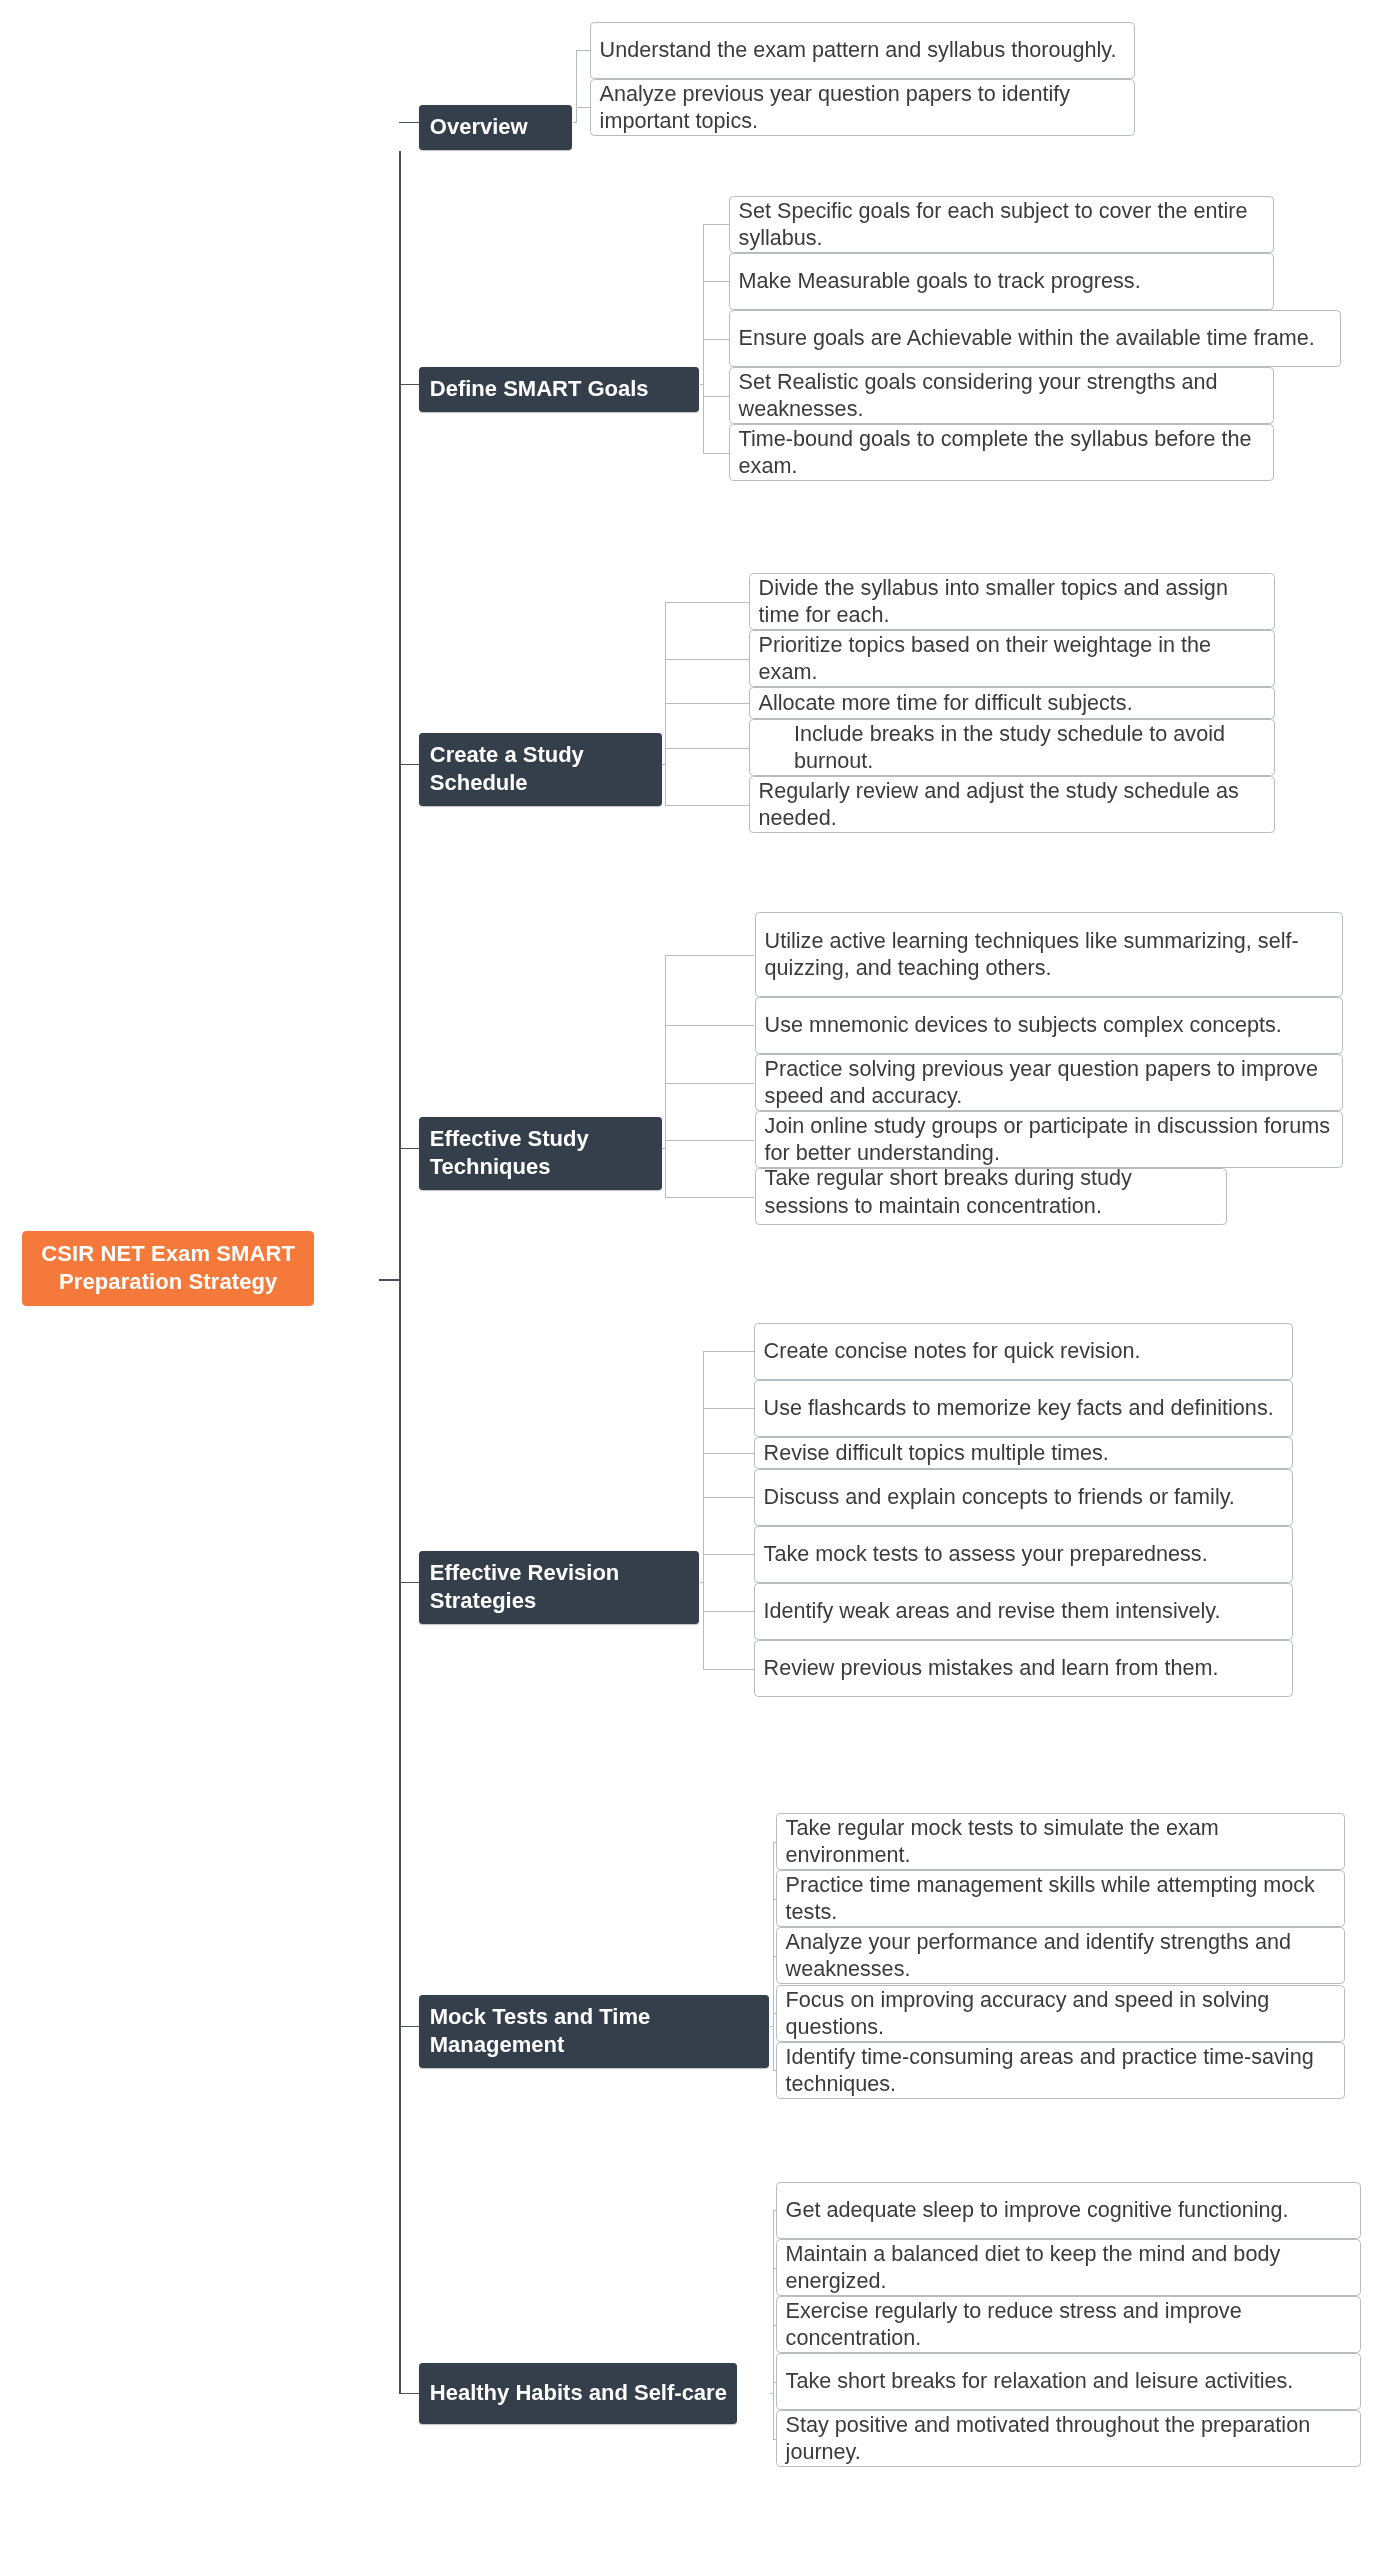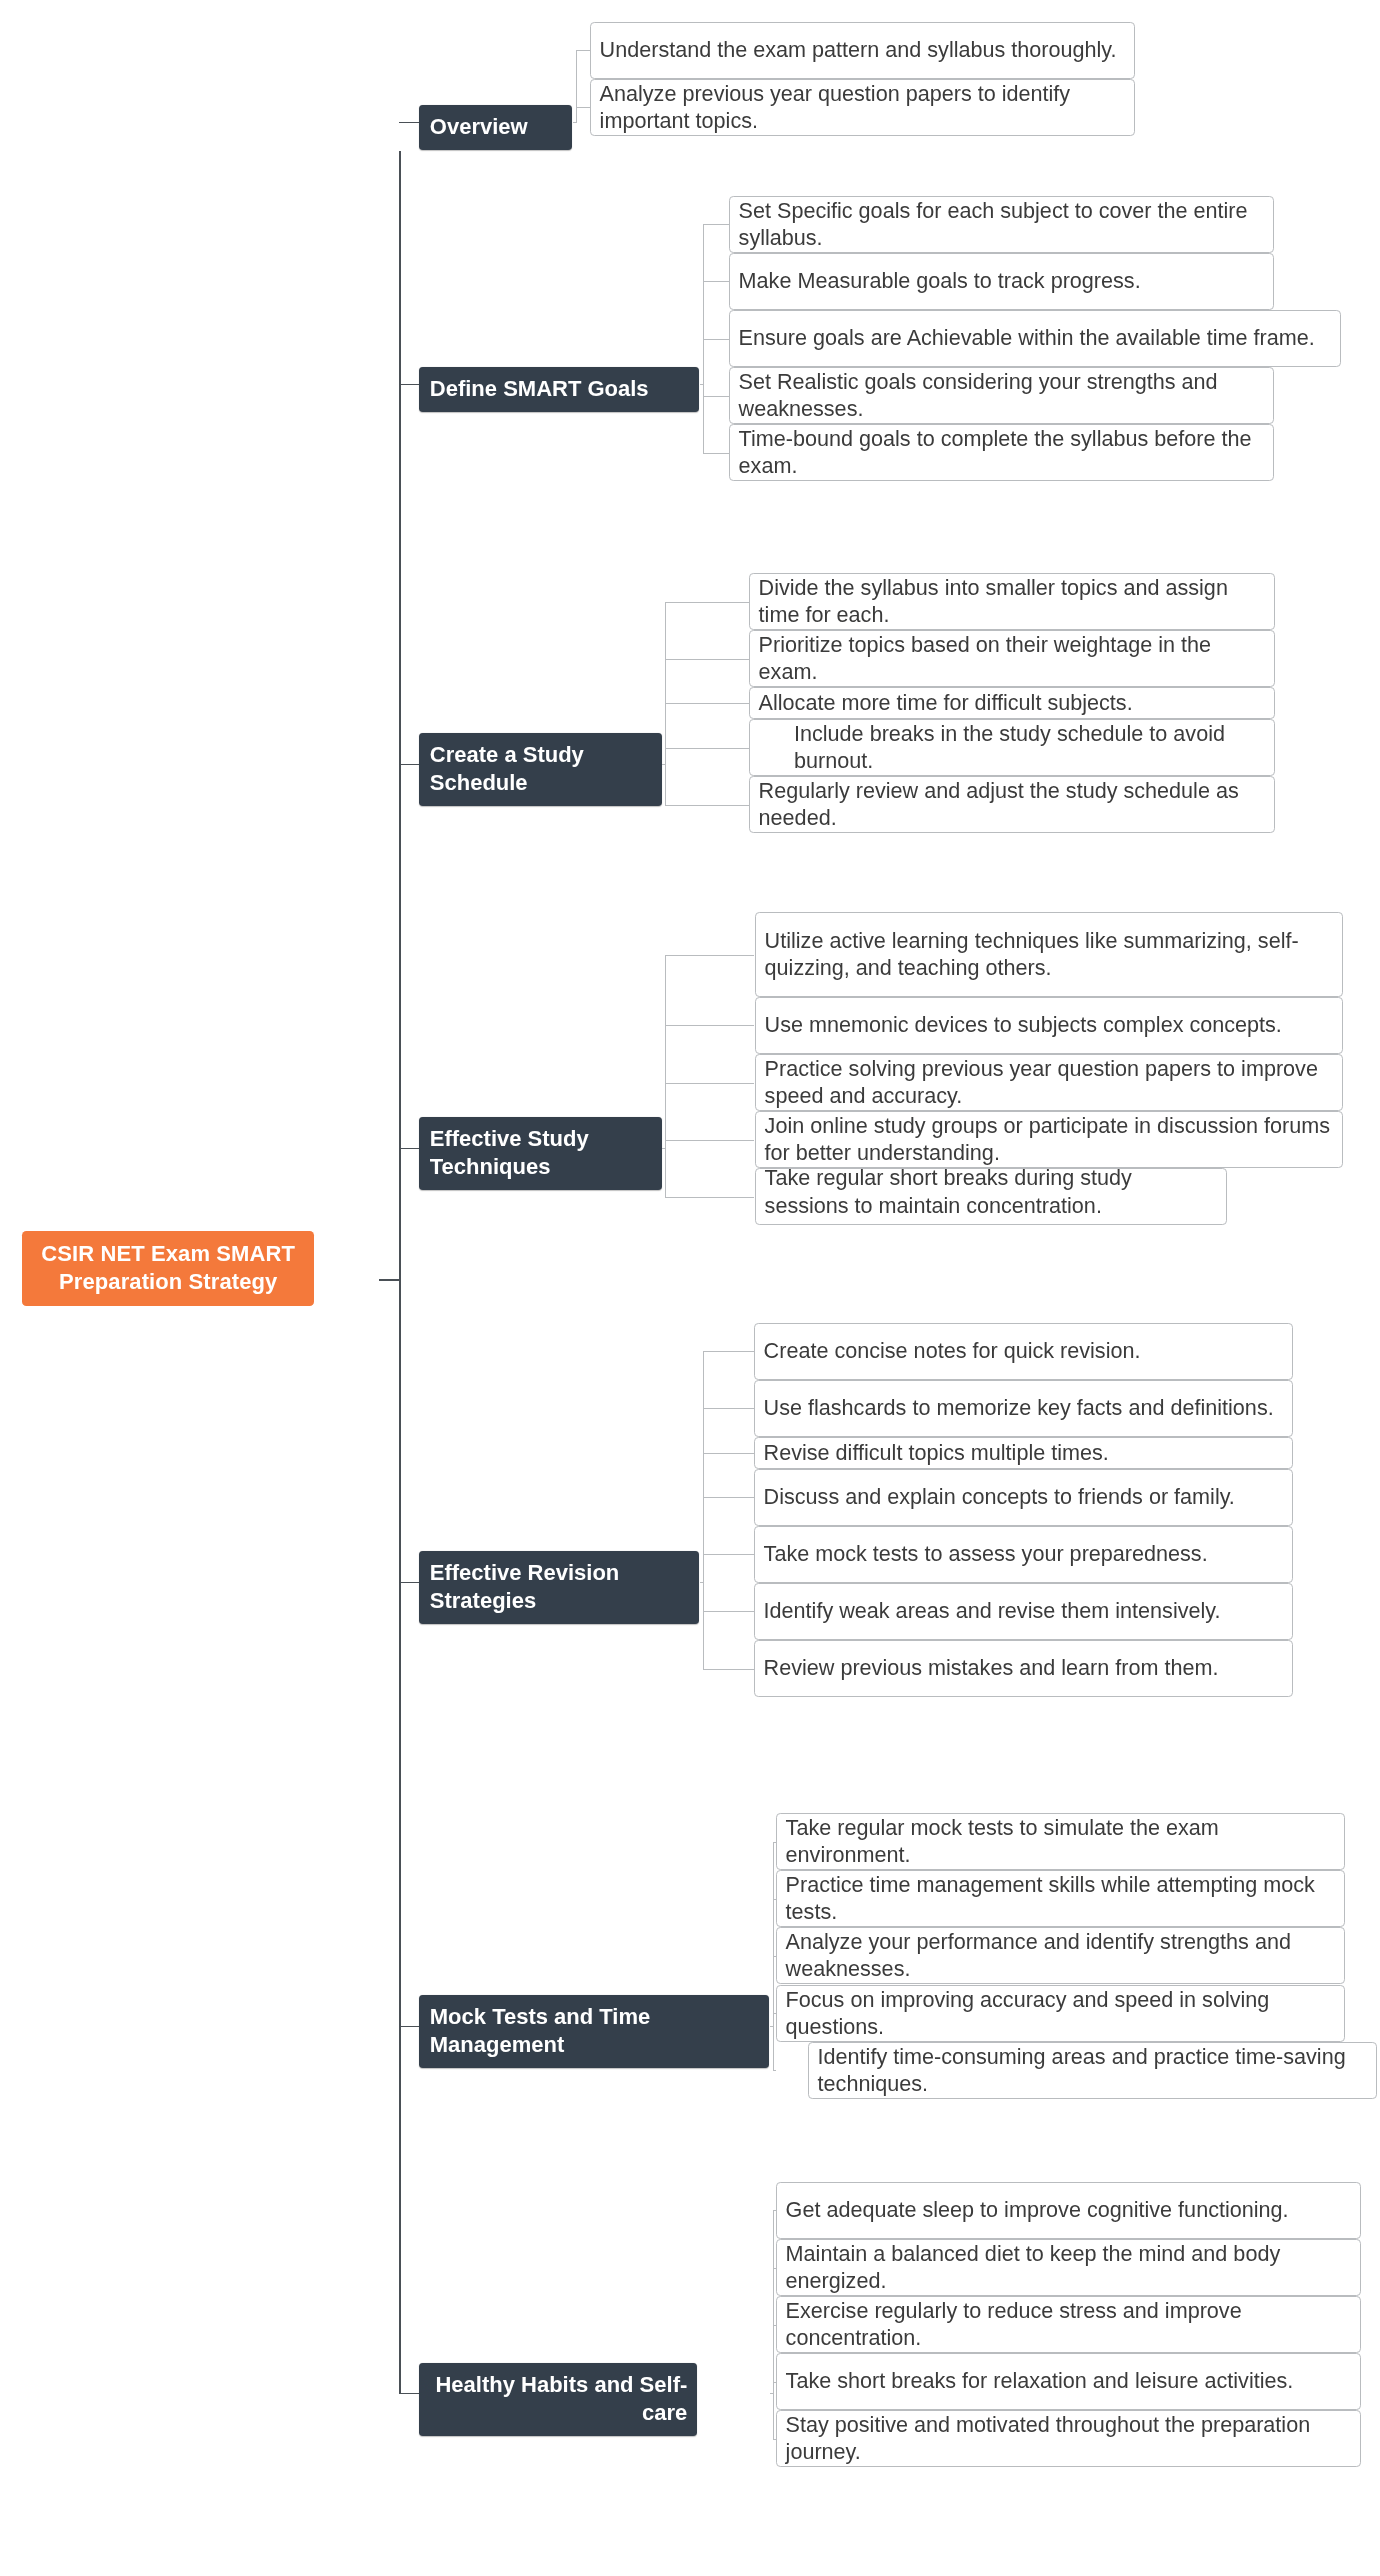--- a/index.html
+++ b/index.html
@@ -238,25 +238,25 @@
       </div>
       <div class="stub" style="left: 773px; top: 1956px; width: 3.2px;"></div>
       <div class="leaf-node" style="left: 776px; top: 1927px; width: 569px; height: 57px;">
         <span>Analyze your performance and identify strengths and weaknesses.</span>
       </div>
       <div class="stub" style="left: 773px; top: 2013px; width: 3.2px;"></div>
       <div class="leaf-node" style="left: 776px; top: 1985px; width: 569px; height: 57px;">
         <span>Focus on improving accuracy and speed in solving questions.</span>
       </div>
       <div class="stub" style="left: 773px; top: 2070px; width: 3.2px;"></div>
-      <div class="leaf-node" style="left: 776px; top: 2042px; width: 569px; height: 57px; margin-left: 32px;">
+      <div class="leaf-node" style="left: 776px; top: 2042px; width: 569px; height: 57px;">
         <span>Identify time-consuming areas and practice time-saving techniques.</span>
       </div>
       <div class="elbow" style="left: 399px; top: 2393px; width: 20.5px; height: 0.5px; border-left: none; border-top-left-radius: 0px;"></div>
-      <div class="branch-node" style="left: 419px; top: 2363px; width: 278px; min-height: 61px; text-align: right;">
+      <div class="branch-node" style="left: 419px; top: 2363px; width: 318px; min-height: 61px;">
         <span>Healthy Habits and Self-care</span>
       </div>
       <div class="stub" style="left: 773px; top: 2210px; width: 0.5px; height: 229px;"></div>
       <div class="stub" style="left: 770px; top: 2393px; width: 4.3px;"></div>
       <div class="stub" style="left: 773px; top: 2210px; width: 3.2px;"></div>
       <div class="leaf-node" style="left: 776px; top: 2182px; width: 585px; height: 57px;">
         <span>Get adequate sleep to improve cognitive functioning.</span>
       </div>
       <div class="stub" style="left: 773px; top: 2268px; width: 3.2px;"></div>
       <div class="leaf-node" style="left: 776px; top: 2239px; width: 585px; height: 57px;">

